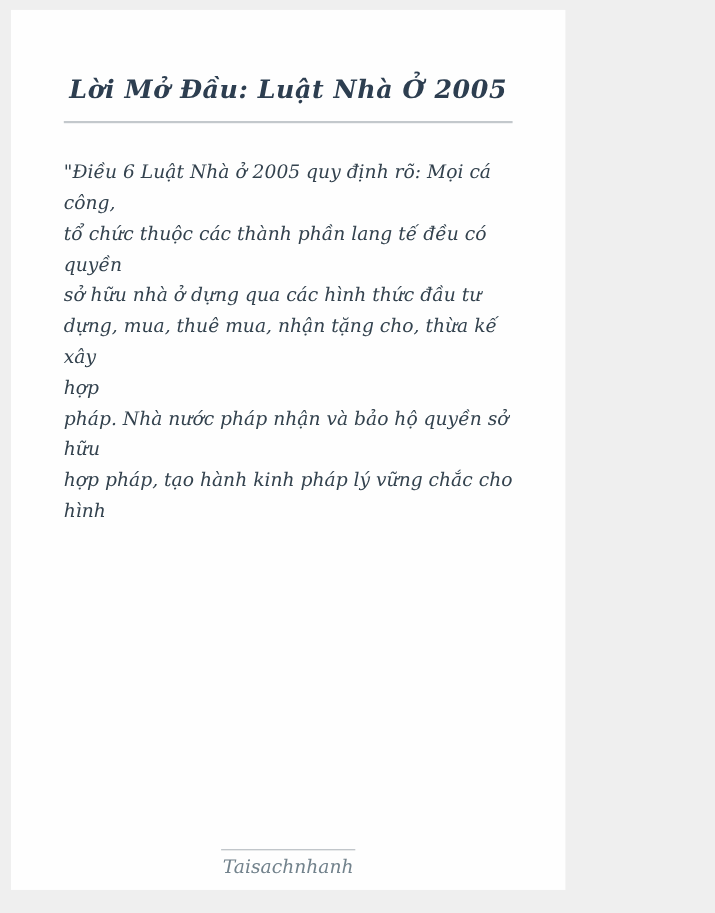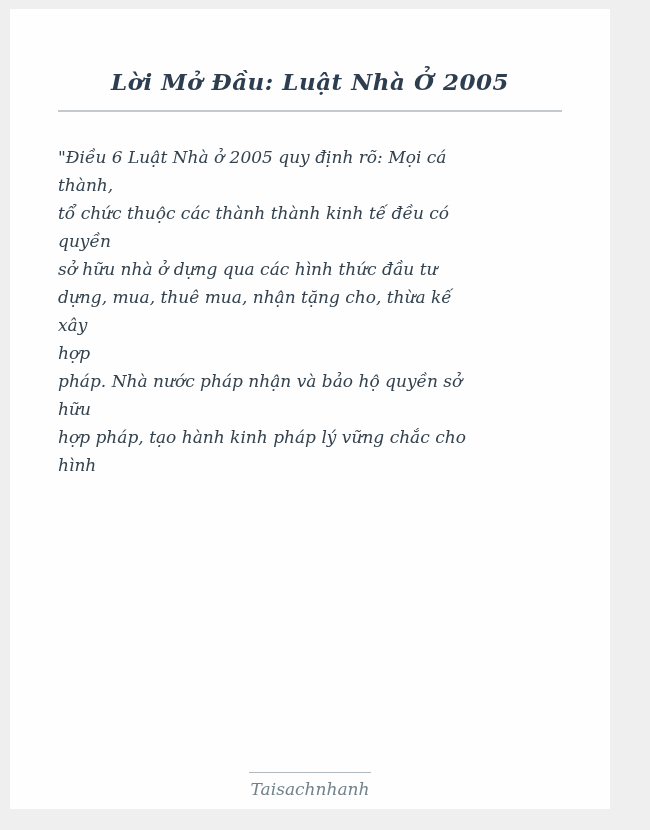--- a/index.html
+++ b/index.html
@@ -13,21 +13,21 @@
   .canvas {
     position: relative;
     width: 650px;
     height: 830px;
     background: #efefef;
   }
   .sheet {
     position: absolute;
     left: 10px;
     top: 9px;
-    width: 600px;
+    width: 504px;
     height: 800px;
     background: #fefefe;
   }
   .title {
     margin: 0;
     padding: 57px 40px 0 40px;
     text-align: center;
     font-family: "DejaVu Serif", serif;
     font-style: italic;
     font-weight: bold;
@@ -80,22 +80,22 @@
 
 <div class="canvas">
   <div class="sheet">
 
     <h1 class="title">Lời Mở Đầu: Luật Nhà Ở 2005</h1>
 
     <hr class="title-divider">
 
     <div class="quote">
       <div class="line">"Điều 6 Luật Nhà ở 2005 quy định rõ: Mọi cá</div>
-      <div class="line">thành,</div>
-      <div class="line">tổ chức thuộc các thành thành kinh tế đều có</div>
+      <div class="line">công,</div>
+      <div class="line">tổ chức thuộc các thành phần lang tế đều có</div>
       <div class="line">quyền</div>
       <div class="line">sở hữu nhà ở dựng qua các hình thức đầu tư</div>
       <div class="line">dựng, mua, thuê mua, nhận tặng cho, thừa kế</div>
       <div class="line">xây</div>
       <div class="line">hợp</div>
       <div class="line">pháp. Nhà nước pháp nhận và bảo hộ quyền sở</div>
       <div class="line">hữu</div>
       <div class="line">hợp pháp, tạo hành kinh pháp lý vững chắc cho</div>
       <div class="line">hình</div>
     </div>

